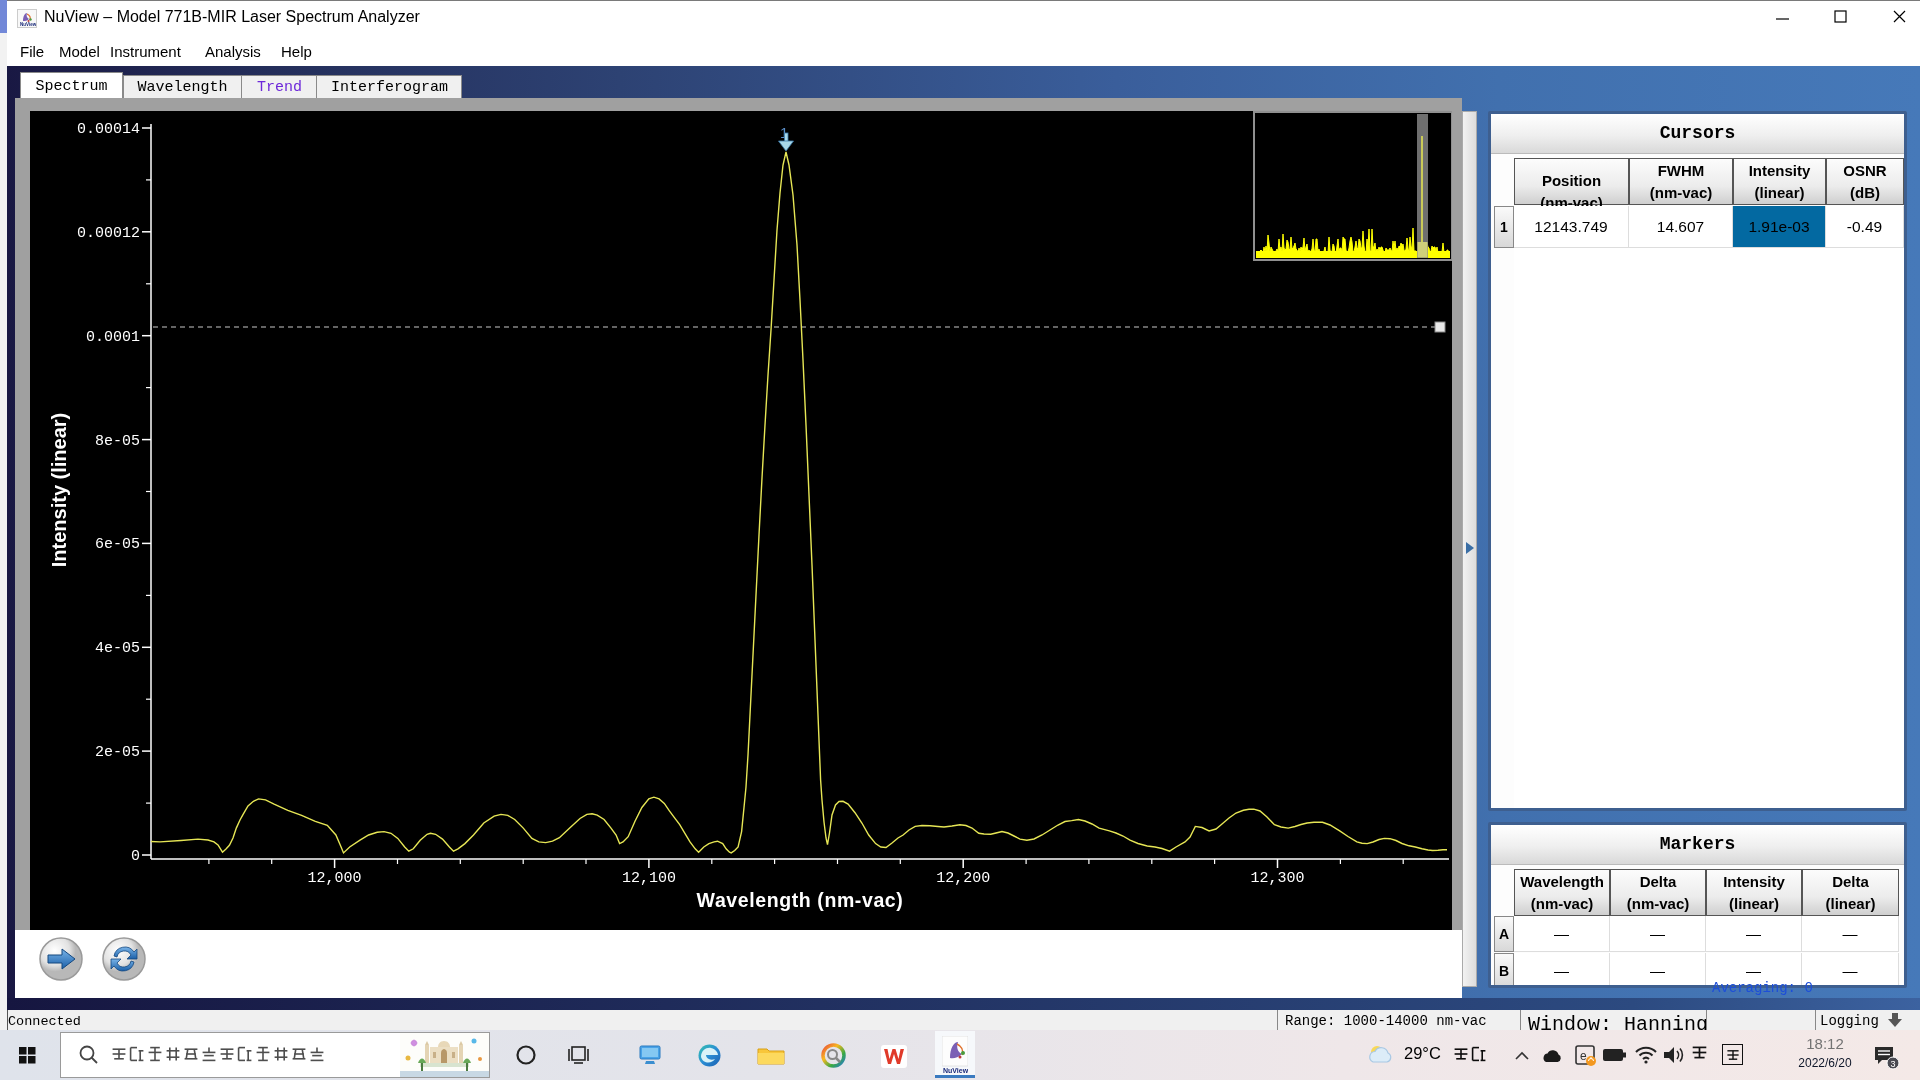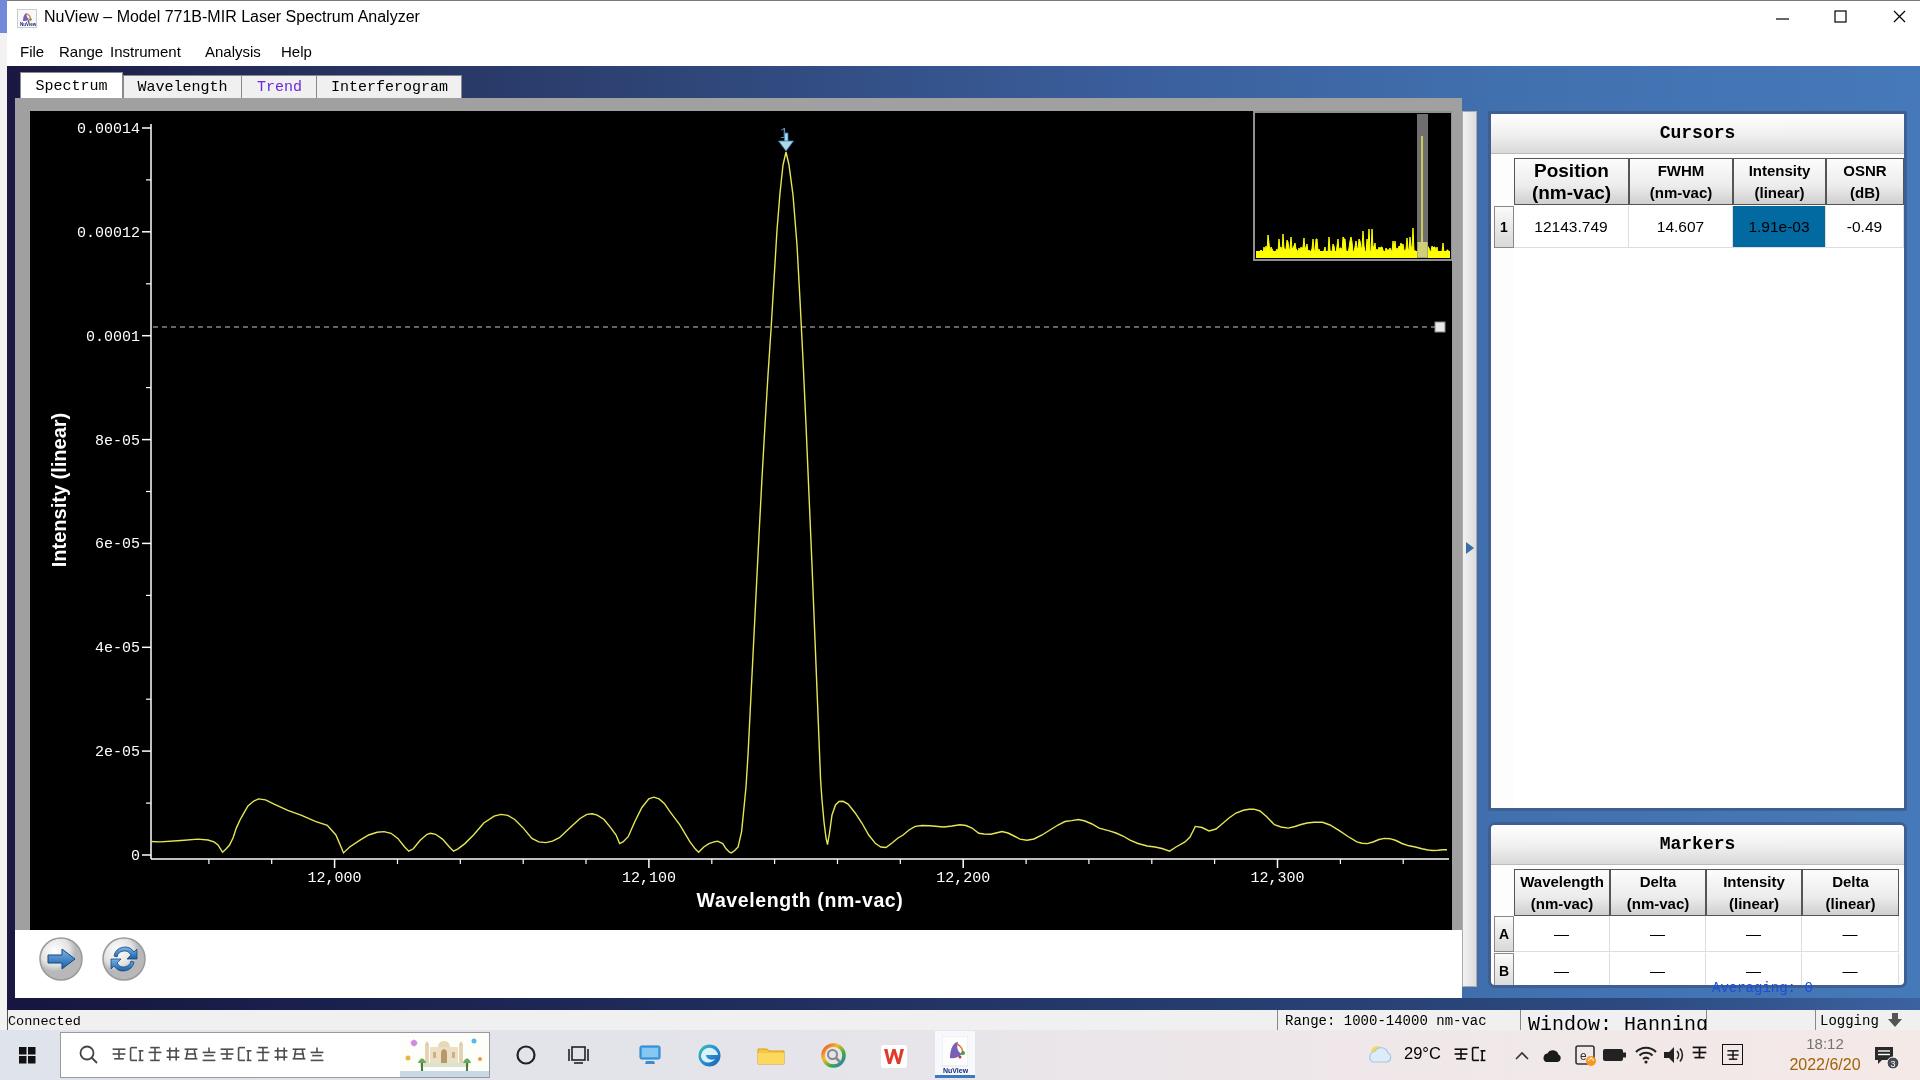--- a/index.html
+++ b/index.html
@@ -27,21 +27,21 @@
   </svg>
 <svg class="abs" style="left:1830px;top:8px" width="22" height="18">
     <rect x="5" y="3" width="11" height="11" fill="none" stroke="#000" stroke-width="1.2"></rect>
   </svg>
 <svg class="abs" style="left:1888px;top:8px" width="26" height="18">
     <path d="M6 3 L17 14 M17 3 L6 14" stroke="#000" stroke-width="1.2"></path>
   </svg>
 
 <div class="abs" style="left:7px;top:33px;width:1913px;height:33px;background:#fff"></div>
 <div class="abs" style="top:43px;left:20px;font-size:15px">File</div>
-<div class="abs" style="top:43px;left:59px;font-size:15px">Range</div>
+<div class="abs" style="top:43px;left:59px;font-size:15px">Model</div>
 <div class="abs" style="top:43px;left:110px;font-size:15px">Instrument</div>
 <div class="abs" style="top:43px;left:205px;font-size:15px">Analysis</div>
 <div class="abs" style="top:43px;left:281px;font-size:15px">Help</div>
 
 <div class="abs" style="left:7px;top:66px;width:1913px;height:932px;background:linear-gradient(90deg,#191843 0%,#232c58 12%,#2d4273 32%,#3a5e9b 58%,#4170ae 78%,#4679b9 100%)"></div>
 
 <div class="abs" style="left:7px;top:998px;width:1913px;height:12px;background:linear-gradient(90deg,#161640,#2c4a80 85%,#3c62a0)"></div>
 
 <div class="abs" style="left:123px;top:75px;width:119px;height:23px;background:#f0f0f0;border:1px solid #8a8a8a;border-bottom:none"></div>
 <div class="abs" style="left:242px;top:75px;width:75px;height:23px;background:#f0f0f0;border:1px solid #8a8a8a;border-left:none;border-bottom:none"></div>
@@ -155,33 +155,33 @@
 </svg>
 
 <div class="abs" style="left:1462px;top:111px;width:15px;height:876px;background:linear-gradient(90deg,#f2f2f2,#dcdcdc);border:1px solid #aaa"></div>
 <svg class="abs" style="left:1464px;top:541px" width="12" height="14">
     <path d="M2 1 L10 7 L2 13 Z" fill="#3a6ea5"></path>
   </svg>
 
 <div class="abs" style="left:1488px;top:111px;width:419px;height:700px;background:#fdfdfd;border:3px solid #3e5f8f;border-radius:2px;overflow:hidden">
 <div class="abs" style="left:0;top:0;width:100%;height:40px;background:linear-gradient(180deg,#ffffff,#efefef 55%,#d9d9d9);border-bottom:1px solid #bbb"></div>
 <div class="abs mono" style="left:0;top:9px;width:100%;text-align:center;font-size:18px;font-weight:bold;color:#000">Cursors</div>
-    <div class="abs" style="left:23px;top:44px;width:115px;height:47px;background:linear-gradient(180deg,#fcfcfc,#ececec 60%,#cfcfcf);border:1px solid #555;text-align:center;font-weight:bold;font-size:19px;line-height:22px;padding-top:1px">Position<br>(nm-vac)</div>
+    <div class="abs" style="left:23px;top:44px;width:115px;height:47px;background:linear-gradient(180deg,#fcfcfc,#ececec 60%,#cfcfcf);border:1px solid #555;text-align:center;font-weight:bold;font-size:15px;line-height:22px;padding-top:11px">Position<br>(nm-vac)</div>
     <div class="abs" style="left:138px;top:44px;width:104px;height:47px;background:linear-gradient(180deg,#fcfcfc,#ececec 60%,#cfcfcf);border:1px solid #555;text-align:center;font-weight:bold;font-size:15px;line-height:22px;padding-top:1px">FWHM<br>(nm-vac)</div>
     <div class="abs" style="left:242px;top:44px;width:93px;height:47px;background:linear-gradient(180deg,#fcfcfc,#ececec 60%,#cfcfcf);border:1px solid #555;text-align:center;font-weight:bold;font-size:15px;line-height:22px;padding-top:1px">Intensity<br>(linear)</div>
     <div class="abs" style="left:335px;top:44px;width:78px;height:47px;background:linear-gradient(180deg,#fcfcfc,#ececec 60%,#cfcfcf);border:1px solid #555;text-align:center;font-weight:bold;font-size:15px;line-height:22px;padding-top:1px">OSNR<br>(dB)</div>
     <div class="abs" style="left:3px;top:92px;width:20px;height:42px;background:linear-gradient(180deg,#fafafa,#d8d8d8);border:1px solid #888;font-weight:bold;font-size:14px;text-align:center;line-height:40px">1</div>
     <div class="abs" style="left:23px;top:92px;width:115px;height:42px;background:#fff;border-right:1px solid #ddd;border-bottom:1px solid #ddd;text-align:center;font-size:15.5px;line-height:42px">12143.749</div>
     <div class="abs" style="left:138px;top:92px;width:104px;height:42px;background:#fff;border-right:1px solid #ddd;border-bottom:1px solid #ddd;text-align:center;font-size:15.5px;line-height:42px">14.607</div>
     <div class="abs" style="left:242px;top:92px;width:93px;height:42px;background:#0369a1;border-right:1px solid #ddd;border-bottom:1px solid #ddd;text-align:center;font-size:15.5px;line-height:42px">1.91e-03</div>
     <div class="abs" style="left:335px;top:92px;width:78px;height:42px;background:#fff;border-right:1px solid #ddd;border-bottom:1px solid #ddd;text-align:center;font-size:15.5px;line-height:42px">-0.49</div>
     <div class="abs" style="left:23px;top:134px;width:390px;height:560px;background:#fff"></div>
   </div>
 
-<div class="abs" style="left:1488px;top:822px;width:419px;height:166px;background:#fdfdfd;border:3px solid #3e5f8f;border-radius:7px;overflow:hidden">
+<div class="abs" style="left:1488px;top:822px;width:419px;height:166px;background:#fdfdfd;border:3px solid #3e5f8f;border-radius:2px;overflow:hidden">
 <div class="abs" style="left:0;top:0;width:100%;height:40px;background:linear-gradient(180deg,#ffffff,#efefef 55%,#d9d9d9);border-bottom:1px solid #bbb"></div>
 <div class="abs mono" style="left:0;top:9px;width:100%;text-align:center;font-size:18px;font-weight:bold;color:#000">Markers</div>
     <div class="abs" style="left:23px;top:44px;width:96px;height:47px;background:linear-gradient(180deg,#fcfcfc,#ececec 60%,#cfcfcf);border:1px solid #555;text-align:center;font-weight:bold;font-size:15px;line-height:22px;padding-top:1px">Wavelength<br>(nm-vac)</div>
     <div class="abs" style="left:119px;top:44px;width:96px;height:47px;background:linear-gradient(180deg,#fcfcfc,#ececec 60%,#cfcfcf);border:1px solid #555;text-align:center;font-weight:bold;font-size:15px;line-height:22px;padding-top:1px">Delta<br>(nm-vac)</div>
     <div class="abs" style="left:215px;top:44px;width:96px;height:47px;background:linear-gradient(180deg,#fcfcfc,#ececec 60%,#cfcfcf);border:1px solid #555;text-align:center;font-weight:bold;font-size:15px;line-height:22px;padding-top:1px">Intensity<br>(linear)</div>
     <div class="abs" style="left:311px;top:44px;width:97px;height:47px;background:linear-gradient(180deg,#fcfcfc,#ececec 60%,#cfcfcf);border:1px solid #555;text-align:center;font-weight:bold;font-size:15px;line-height:22px;padding-top:1px">Delta<br>(linear)</div>
     <div class="abs" style="left:3px;top:91px;width:20px;height:36px;background:linear-gradient(180deg,#fafafa,#d8d8d8);border:1px solid #888;font-weight:bold;font-size:14px;text-align:center;line-height:34px">A</div>
     <div class="abs" style="left:23px;top:91px;width:96px;height:36px;background:#fff;border-right:1px solid #ddd;border-bottom:1px solid #ddd;text-align:center;font-size:15px;line-height:36px">—</div>
     <div class="abs" style="left:119px;top:91px;width:96px;height:36px;background:#fff;border-right:1px solid #ddd;border-bottom:1px solid #ddd;text-align:center;font-size:15px;line-height:36px">—</div>
     <div class="abs" style="left:215px;top:91px;width:96px;height:36px;background:#fff;border-right:1px solid #ddd;border-bottom:1px solid #ddd;text-align:center;font-size:15px;line-height:36px">—</div>
@@ -448,19 +448,19 @@
     <svg width="14" height="14" viewBox="0 0 10 10" style="margin:0 1px;opacity:1.0">
       <g stroke="#111" stroke-width="1" fill="none">
         <line x1="1" y1="2" x2="9" y2="2"></line>
         <line x1="1" y1="5" x2="9" y2="5"></line>
         <line x1="2" y1="8" x2="8" y2="8"></line>
         <line x1="5" y1="2" x2="5" y2="8"></line>
       </g>
     </svg>
   </div>
 <div class="abs" style="left:1795px;top:1035px;width:60px;text-align:center;font-size:15px;color:#737373">18:12</div>
-<div class="abs" style="left:1788px;top:1056px;width:74px;text-align:center;font-size:16px;color:#a16207">2022/6/20</div>
+<div class="abs" style="left:1788px;top:1056px;width:74px;text-align:center;font-size:12px;color:#0f172a">2022/6/20</div>
 <svg class="abs" style="left:1872px;top:1044px" width="30" height="26">
     <path d="M3 3 L21 3 L21 16 L10 16 L6 20 L6 16 L3 16 Z" fill="#2a2a2a"></path>
     <line x1="6" y1="7" x2="18" y2="7" stroke="#fff" stroke-width="1.4"></line>
     <line x1="6" y1="10.5" x2="18" y2="10.5" stroke="#fff" stroke-width="1.4"></line>
     <circle cx="21" cy="19" r="6" fill="#4a4a52" stroke="#fff" stroke-width="1"></circle>
     <text x="18.5" y="23" font-size="9" fill="#fff" font-family="Liberation Sans">3</text>
   </svg>
 </body></html>

